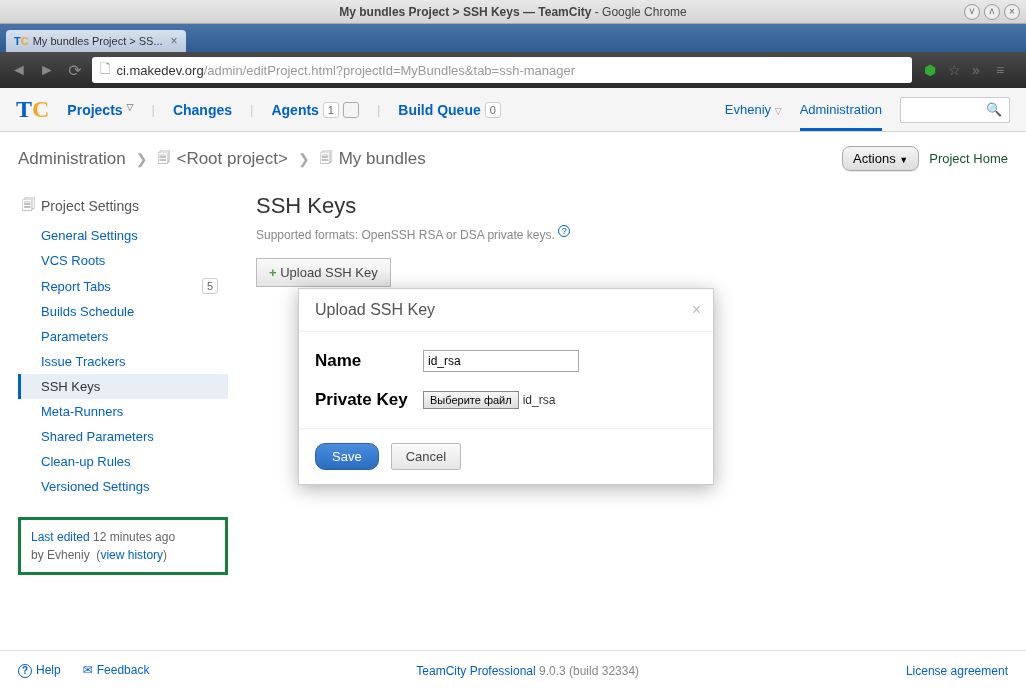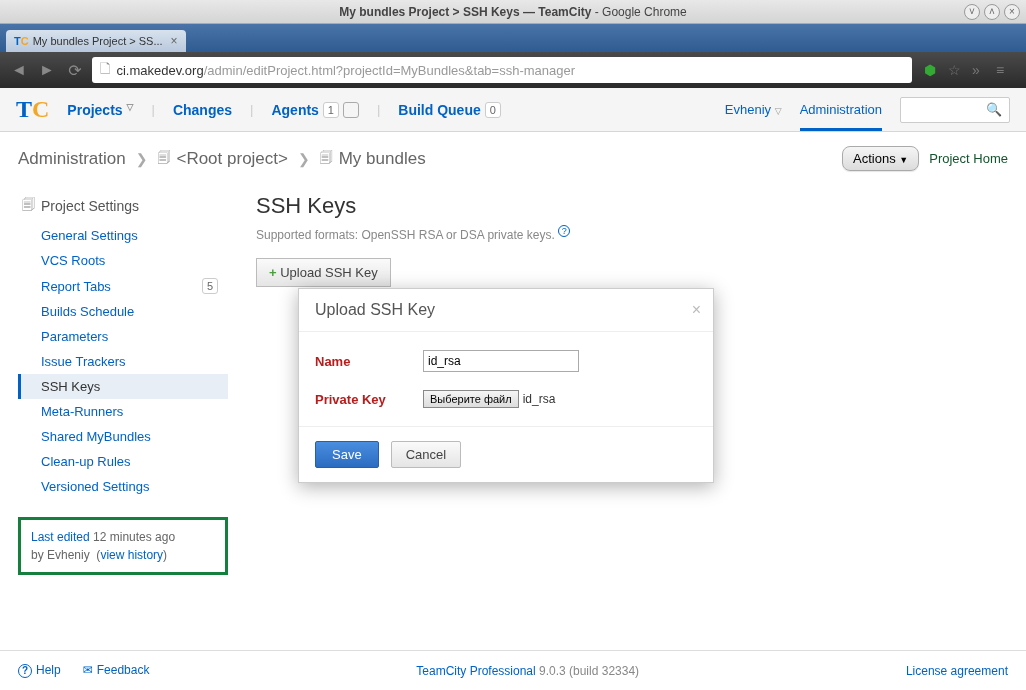--- a/index.html
+++ b/index.html
@@ -66,26 +66,26 @@
 .upload-btn { border: 1px solid #bbb; background: linear-gradient(#fafafa, #e5e5e5); padding: 6px 12px; font-size: 13px; border-radius: 0; color: #444; }
 .plus { color: #4a9e3f; font-weight: bold; }
 
 
 .modal { position: absolute; top: 288px; left: 298px; width: 416px; background: #fff; box-shadow: 0 4px 18px rgba(0,0,0,.3); border: 1px solid #ccc; }
 .modal-title { padding: 12px 16px; font-size: 16px; color: #555; border-bottom: 1px solid #eee; position: relative; }
 .modal-close { position: absolute; right: 12px; top: 12px; color: #bbb; font-size: 16px; }
 .modal-body { padding: 18px 16px; border-bottom: 1px solid #eee; }
 .form-row { display: flex; align-items: center; margin-bottom: 18px; }
 .form-row:last-child { margin-bottom: 0; }
-.form-label { width: 108px; font-size: 13px; font-weight: bold; color: #b91c1c; }
+.form-label { width: 108px; font-size: 17px; font-weight: bold; color: #000000; }
 .text-input { height: 22px; width: 156px; border: 1px solid #aaa; padding: 0 4px; font-size: 12px; }
 .file-btn { border: 1px solid #888; background: linear-gradient(#f5f5f5, #ddd); font-size: 11px; padding: 2px 6px; }
 .file-name { font-size: 12px; margin-left: 4px; }
 .modal-footer { padding: 14px 16px; display: flex; gap: 12px; }
-.btn-save { background: linear-gradient(#4a8ee0, #2b6cc0); border: 1px solid #2a5fa8; color: #fff; padding: 5px 16px; font-size: 13px; border-radius: 2px; }
+.btn-save { background: linear-gradient(#4a8ee0, #2b6cc0); border: 1px solid #2a5fa8; color: #fff; padding: 5px 16px; font-size: 13px; border-radius: 10px; }
 .btn-cancel { background: linear-gradient(#fafafa, #e5e5e5); border: 1px solid #bbb; padding: 5px 14px; font-size: 13px; border-radius: 2px; color: #444; }
 
 
 .footer { position: absolute; bottom: 12px; left: 0; right: 0; border-top: 1px solid #ddd; padding: 12px 18px 0; display: flex; align-items: center; font-size: 12px; justify-content: space-between; }
 .footer .left { display: flex; gap: 22px; }
 .footer a { color: #0062c6; text-decoration: none; }
 .footer .center { color: #888; }
 .footer .center a { color: #0062c6; }
 .help-icon { display: inline-block; width: 14px; height: 14px; border: 1.5px solid #0062c6; border-radius: 50%; color: #0062c6; font-size: 10px; text-align: center; line-height: 12px; margin-right: 4px; font-weight: bold; }
 .mail-icon { color: #0062c6; margin-right: 4px; }
@@ -199,21 +199,21 @@
         <div class="side-item">
           <span>Issue Trackers</span>
         </div>
         <div class="side-item active">
           <span>SSH Keys</span>
         </div>
         <div class="side-item">
           <span>Meta-Runners</span>
         </div>
         <div class="side-item">
-          <span>Shared MyBundles</span>
+          <span>Shared Parameters</span>
         </div>
         <div class="side-item">
           <span>Clean-up Rules</span>
         </div>
         <div class="side-item">
           <span>Versioned Settings</span>
         </div>
       </div>
     <div class="last-edit">
       <a>Last edited</a>

